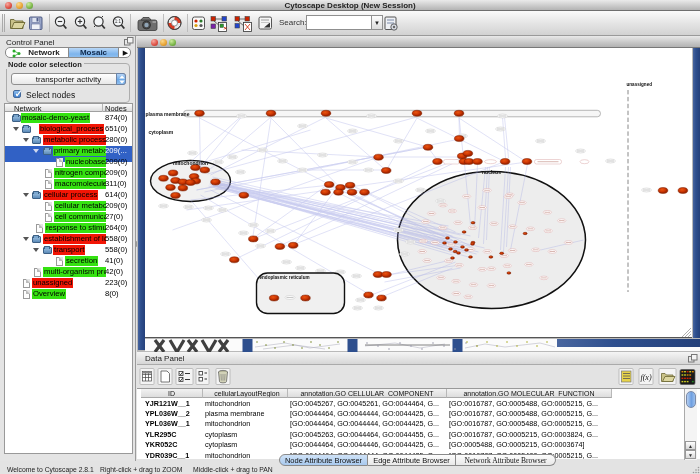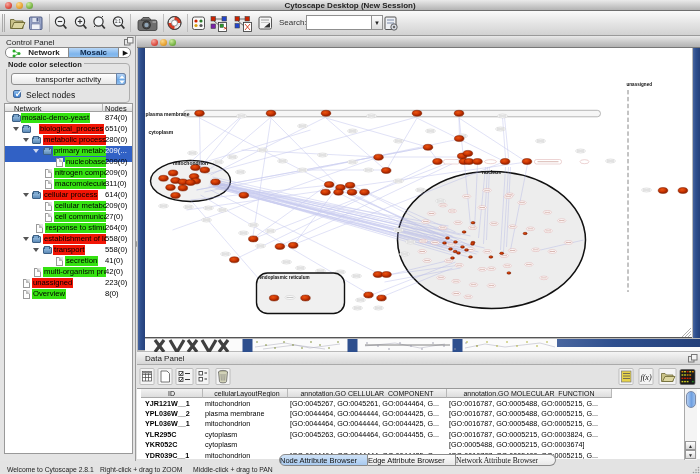--- a/index.html
+++ b/index.html
@@ -88,21 +88,21 @@
 #dphead{position:absolute;left:0;top:0;width:563px;height:13px;
 background:linear-gradient(#f5f5f5,#d6d6d6);border-bottom:1px solid #aaa;font-size:8px;color:#1a1a1a;}
 #dtable{position:absolute;left:0;top:36px;width:563px;height:71px;background:#fff;border-top:1px solid #999;}
 .th{position:absolute;top:0;height:9px;background:linear-gradient(#f2f2f2,#ddd);
 border-right:1px solid #b8b8b8;border-bottom:1px solid #a8a8a8;font-size:7px;color:#111;
 text-align:center;line-height:9px;overflow:hidden;}
 .td{position:absolute;height:10.4px;font-size:7.2px;color:#000;line-height:10.4px;white-space:nowrap;overflow:hidden;}
 .tdb{font-weight:bold;}
 
 .btab{position:absolute;top:102px;height:12px;border:1px solid #8a8a8a;font-size:7.5px;
-color:#111;line-height:11px;background:linear-gradient(#fdfdfd,#e8e8e8);}
+color:#111;text-align:center;line-height:11px;background:linear-gradient(#fdfdfd,#e8e8e8);}
 
 #statusbar{left:0;top:462px;width:700px;height:12px;background:#e3e3e3;font-size:6.8px;color:#222;z-index:1;}
 svg{position:absolute;}
 </style>
 </head>
 <body>
 <div id="app">
 
   <div class="abs" id="titlebar">
     <div class="tl" style="left:5px;background:radial-gradient(circle at 35% 30%,#f8a9a0,#dd4f43 60%,#b03a30);"></div>
@@ -862,20 +862,21 @@
       <div class="td tdb" style="left:8px;top:30.299999999999997px;width:58px;">YPL036W__1</div>
       <div class="td" style="left:68px;top:30.299999999999997px;width:83px;">mitochondrion</div>
       <div class="td" style="left:153px;top:30.299999999999997px;width:157px;">[GO:0044464, GO:0044444, GO:0044425, G...</div>
       <div class="td" style="left:312px;top:30.299999999999997px;width:163px;">[GO:0016787, GO:0005488, GO:0005215, G...</div>
       <div class="td tdb" style="left:8px;top:40.699999999999996px;width:58px;">YLR295C</div>
       <div class="td" style="left:68px;top:40.699999999999996px;width:83px;">cytoplasm</div>
       <div class="td" style="left:153px;top:40.699999999999996px;width:157px;">[GO:0045263, GO:0044464, GO:0044455, G...</div>
       <div class="td" style="left:312px;top:40.699999999999996px;width:163px;">[GO:0016787, GO:0005215, GO:0003824, G...</div>
       <div class="td tdb" style="left:8px;top:51.099999999999994px;width:58px;">YKR052C</div>
       <div class="td" style="left:68px;top:51.099999999999994px;width:83px;">cytoplasm</div>
+      <div class="td" style="left:153px;top:51.099999999999994px;width:157px;">[GO:0044464, GO:0044446, GO:0044425, G...</div>
       <div class="td" style="left:312px;top:51.099999999999994px;width:163px;">[GO:0005488, GO:0005215, GO:0003674]</div>
       <div class="td tdb" style="left:8px;top:61.49999999999999px;width:58px;">YDR039C__1</div>
       <div class="td" style="left:68px;top:61.49999999999999px;width:83px;">mitochondrion</div>
       <div class="td" style="left:153px;top:61.49999999999999px;width:157px;">[GO:0044464, GO:0044444, GO:0044425, G...</div>
       <div class="td" style="left:312px;top:61.49999999999999px;width:163px;">[GO:0016787, GO:0005488, GO:0005215, G...</div>
       <div style="position:absolute;left:547px;top:0;width:13px;height:71px;background:#f4f4f4;border-left:1px solid #aaa;"></div>
       <div style="position:absolute;left:548.5px;top:2px;width:10px;height:17px;border-radius:5px;background:linear-gradient(90deg,#b4cff2,#6f9fe0 55%,#9cc0ee);border:1px solid #7a8aa8;"></div>
       <div style="position:absolute;left:548px;top:52px;width:11px;height:9px;background:linear-gradient(#fefefe,#d8d8d8);border:1px solid #999;font-size:5px;text-align:center;line-height:8px;color:#333;">▲</div>
       <div style="position:absolute;left:548px;top:61px;width:11px;height:9px;background:linear-gradient(#fefefe,#d8d8d8);border:1px solid #999;font-size:5px;text-align:center;line-height:8px;color:#333;">▼</div>
     </div>

